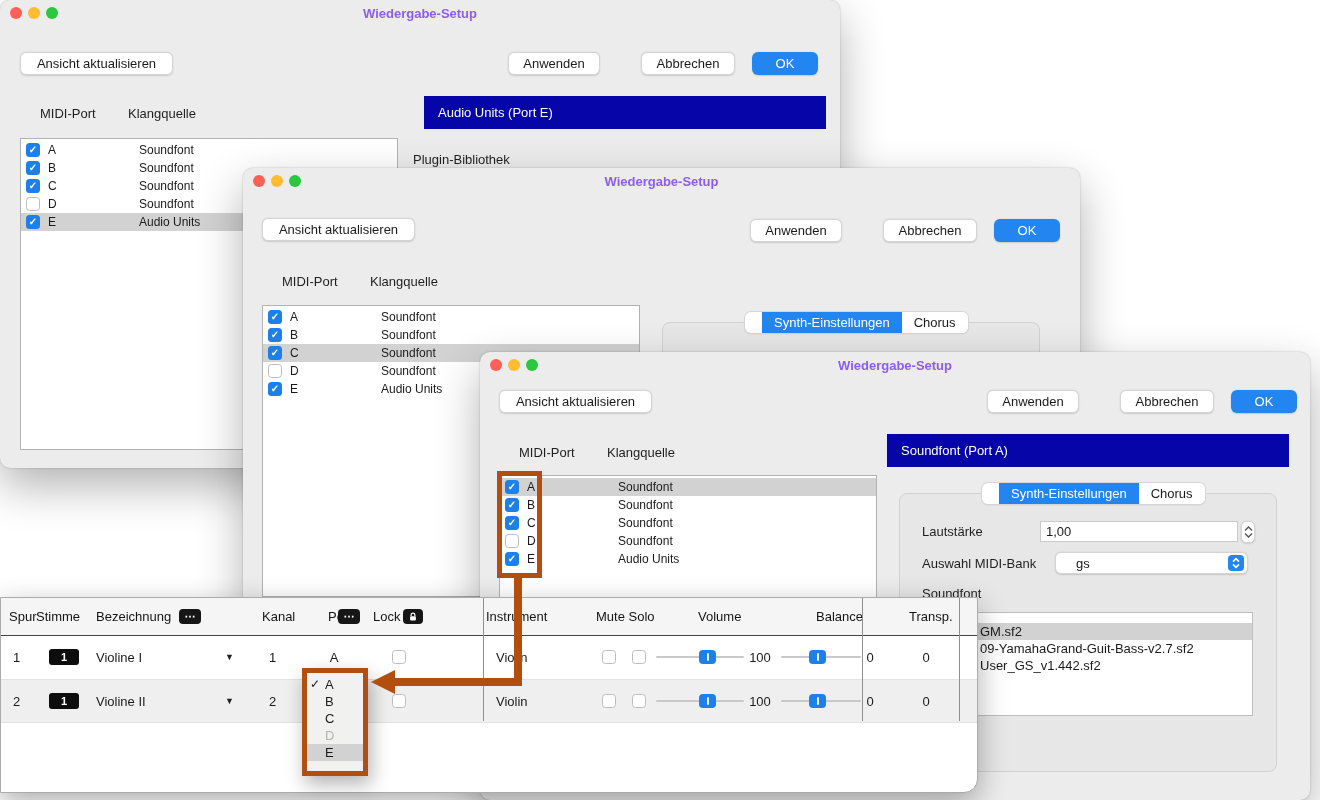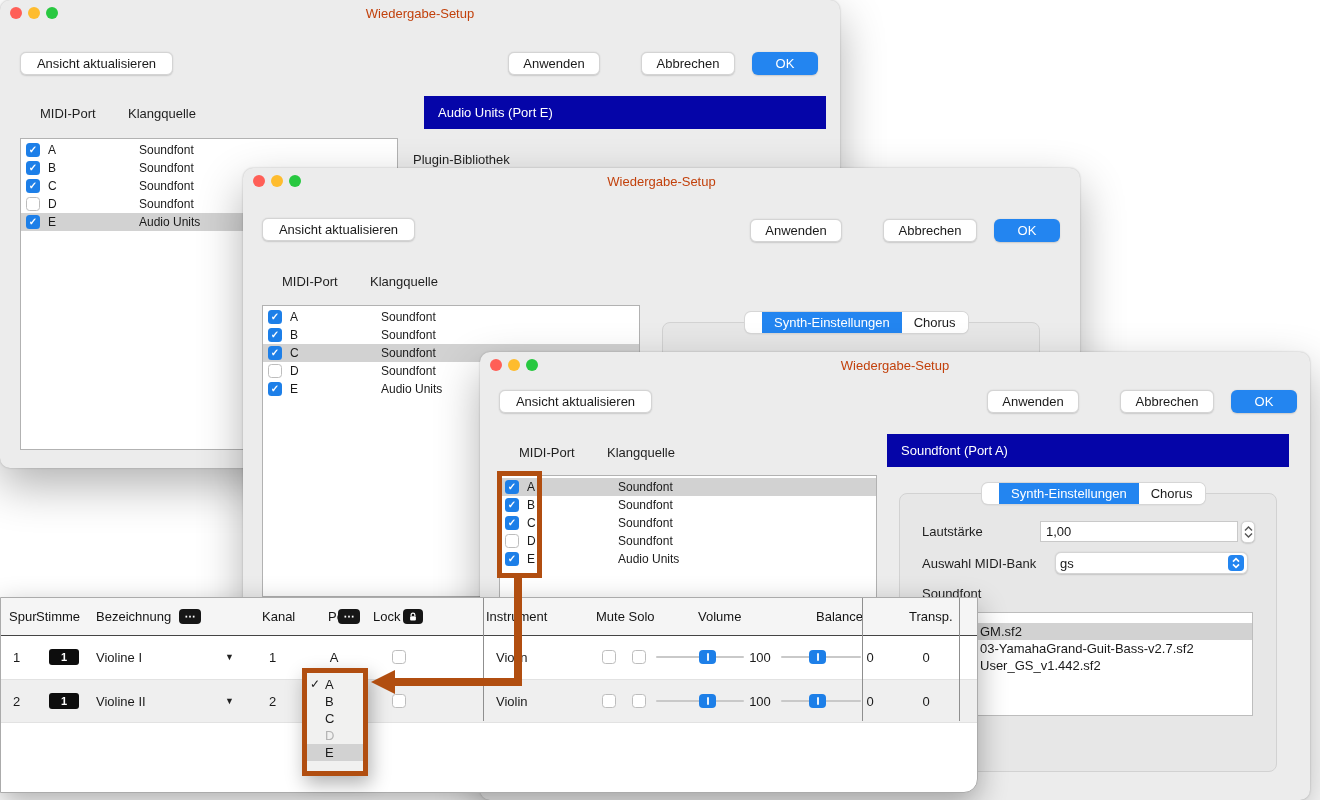--- a/index.html
+++ b/index.html
@@ -3,21 +3,21 @@
 <meta charset="utf-8">
 <style>
   html,body{margin:0;padding:0;background:#fff;}
   #stage{position:relative;width:1320px;height:800px;background:#fff;overflow:hidden;
          font-family:"Liberation Sans",sans-serif;color:#1a1a1a;-webkit-font-smoothing:antialiased;}
 
   
   .win{position:absolute;background:#ececec;border-radius:10px;
        box-shadow:0 18px 45px rgba(0,0,0,.30),0 0 2px rgba(0,0,0,.25);}
   .titlebar{position:absolute;left:0;top:0;right:0;height:27px;display:flex;align-items:center;justify-content:center;}
-  .title{font-size:13px;font-weight:normal;color:#c2410c;}
+  .title{font-size:13px;font-weight:bold;color:#8b5cf6;}
   .tl{position:absolute;top:7px;width:12px;height:12px;border-radius:50%;}
   .tl.r{left:10px;background:#ff5f57;}
   .tl.y{left:28px;background:#febc2e;}
   .tl.g{left:46px;background:#28c840;}
 
   .btn{position:absolute;height:23px;background:#fff;border:1px solid #d4d4d4;border-radius:6px;
        font-family:inherit;font-size:13px;color:#1a1a1a;box-shadow:0 .5px 1.5px rgba(0,0,0,.15);
        display:flex;align-items:center;justify-content:center;padding:0 14px;box-sizing:border-box;}
   .btn.primary{background:var(--accent,#2385f0);color:#fff;border:none;}
 
@@ -42,21 +42,21 @@
   .tab.sel{background:var(--accent,#2385f0);color:#fff;margin-left:17px;}
 
   .groupbox{position:absolute;background:#e7e7e7;border:1px solid #d2d2d2;border-radius:8px;box-sizing:border-box;}
 
   .input{position:absolute;background:#fff;border:1px solid #c9c9c9;height:21px;font-size:13px;
          display:flex;align-items:center;padding-left:5px;box-sizing:border-box;}
   .stepper{position:absolute;width:14px;height:22px;background:#fff;border:1px solid #d4d4d4;border-radius:5px;
            box-shadow:0 .5px 1.5px rgba(0,0,0,.2);display:flex;flex-direction:column;align-items:center;justify-content:center;box-sizing:border-box;}
   .select{position:absolute;height:22px;background:#fff;border:1px solid #d4d4d4;border-radius:6px;
           box-shadow:0 .5px 1.5px rgba(0,0,0,.15);font-size:13px;display:flex;align-items:center;
-          padding-left:4px;box-sizing:border-box;}
+          padding-left:20px;box-sizing:border-box;}
   .selbtn{position:absolute;right:3px;top:2px;width:16px;height:16px;border-radius:4px;background:var(--accent,#2385f0);
           display:flex;align-items:center;justify-content:center;}
 
   .sflist{position:absolute;background:#fff;border:1px solid #bdbdbd;box-sizing:border-box;padding-top:10px;}
   .sfrow{height:17px;line-height:17px;font-size:13px;padding-left:76px;white-space:nowrap;}
   .sfrow.sel{background:var(--selgray,#d2d2d2);}
 
   
   #mixer{position:absolute;left:0;top:597px;width:978px;height:196px;background:#fff;
          border:1px solid #ababab;border-radius:0 0 14px 0;box-sizing:border-box;
@@ -263,21 +263,21 @@
         <svg width="10" height="12" viewBox="0 0 10 12">
             <path d="M2 4.6 5 1.6 8 4.6" fill="none" stroke="#fff" stroke-width="1.6"></path>
             <path d="M2 7.4 5 10.4 8 7.4" fill="none" stroke="#fff" stroke-width="1.6"></path>
           </svg>
       </span>
     </div>
 
     <span class="lbl" style="left:442px;top:234px">Soundfont</span>
     <div class="sflist" style="left:423px;top:260px;width:350px;height:104px">
         <div class="sfrow sel">GM.sf2</div>
-        <div class="sfrow">03-YamahaGrand-Guit-Bass-v2.7.sf2</div>
+        <div class="sfrow">09-YamahaGrand-Guit-Bass-v2.7.sf2</div>
         <div class="sfrow">User_GS_v1.442.sf2</div>
       </div>
 
   </section>
 
   <section id="mixer">
     <div id="mixhead">
       <span class="mh" style="left:8px">Spur</span>
       <span class="mh" style="left:35px">Stimme</span>
       <span class="mh" style="left:95px">Bezeichnung</span>

